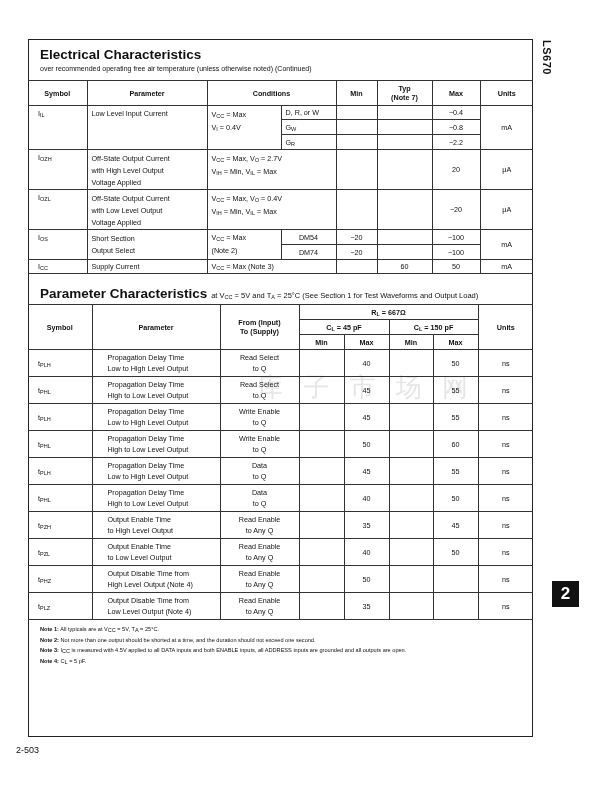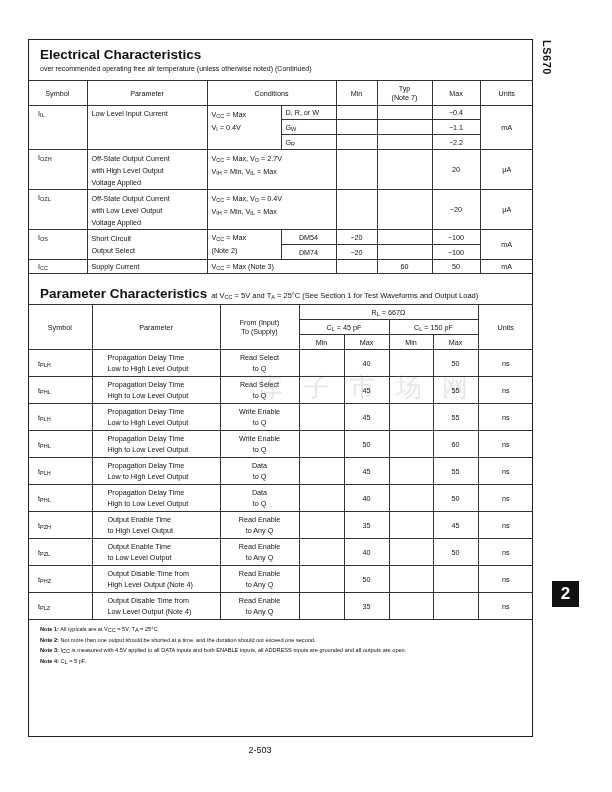--- a/index.html
+++ b/index.html
@@ -5,29 +5,29 @@
   html, body { margin:0; padding:0; background:#ffffff; }
   body { width:612px; height:792px; position:relative; overflow:hidden;
          font-family:"Liberation Sans", sans-serif; color:#111; }
   .frame { position:absolute; left:28px; top:39px; width:505px; height:698px;
            border:1.3px solid #222; box-sizing:border-box; }
   .side-label { position:absolute; left:537px; top:40px; width:16px; height:40px;
            writing-mode:vertical-rl; font-weight:bold; font-size:11px; letter-spacing:0.5px; }
   .tab-box { position:absolute; left:552px; top:581px; width:27px; height:26px;
            background:#111; color:#fff; font-weight:bold; font-size:17px;
            display:flex; align-items:center; justify-content:center; }
-  .page-num { position:absolute; left:0; width:520px; top:745px; text-align:center;
-           font-size:9px; }
+  .page-num { position:absolute; left:0; width:520px; top:745px; text-align:left;
+           font-size:9px;padding-left:16px; }
   .h1 { position:absolute; left:40px; top:47px; font-size:13.5px; font-weight:bold; }
   .sub { position:absolute; left:40px; top:65px; font-size:7px; }
   .h2 { position:absolute; left:40px; top:286px; font-size:13.5px; font-weight:bold; white-space:nowrap; }
   .h2 .cond { font-size:7.5px; font-weight:normal; }
   table { position:absolute; border-collapse:collapse; table-layout:fixed; font-size:7.2px; }
   td, th { border:1px solid #333; padding:0 4px; vertical-align:middle; }
-  th { font-weight:normal; font-size:7.2px; }
+  th { font-weight:bold; font-size:7.2px; }
   .el { left:28px; top:80px; width:505px; }
   .sw { left:28px; top:304px; width:505px; }
   .c { text-align:center; }
   .l { text-align:left; }
   .sym { padding-left:10px; text-align:left; }
   sub { font-size:5.5px; vertical-align:-1px; }
   .notes { position:absolute; left:40px; top:624px; font-size:5.6px; line-height:10px; }
   .notes b { font-weight:bold; }
   .wm { position:absolute; left:250px; top:370px; font-family:"DejaVu Serif", serif;
         font-size:26px; color:#e6e6e6; letter-spacing:6px; pointer-events:none;margin-left:7px; }
@@ -77,21 +77,21 @@
     <td class="l">D, R, or W</td>
     <td class="c"></td>
     <td class="c"></td>
     <td class="c">−0.4</td>
     <td rowspan="3" class="c outer-right">mA</td>
   </tr>
   <tr style="height:15px">
     <td class="l"><span>G</span><sub>W</sub></td>
     <td class="c"></td>
     <td class="c"></td>
-    <td class="c">−1.1</td>
+    <td class="c">−0.8</td>
   </tr>
   <tr style="height:15px">
     <td class="l"><span>G</span><sub>R</sub></td>
     <td class="c"></td>
     <td class="c"></td>
     <td class="c">−2.2</td>
   </tr>
 
   <tr style="height:39px">
     <td class="sym outer-left" style="vertical-align:top;padding-top:3px"><span>I</span><sub>OZH</sub></td>
@@ -108,21 +108,21 @@
     <td class="l" style="vertical-align:top;padding-top:3px;line-height:12px"><span>Off-State Output Current</span><br><span>with Low Level Output</span><br><span>Voltage Applied</span></td>
     <td colspan="2" class="l" style="vertical-align:top;padding-top:3px;line-height:12px">V<sub>CC</sub> = Max, V<sub>O</sub> = 0.4V<br>V<sub>IH</sub> = Min, V<sub>IL</sub> = Max</td>
     <td class="c"></td>
     <td class="c"></td>
     <td class="c">−20</td>
     <td class="c outer-right">μA</td>
   </tr>
 
   <tr style="height:15px">
     <td rowspan="2" class="sym outer-left" style="vertical-align:top;padding-top:3px"><span>I</span><sub>OS</sub></td>
-    <td rowspan="2" class="l" style="line-height:12px"><span>Short Circuit</span><br><span>Output Select</span></td>
+    <td rowspan="2" class="l" style="line-height:12px"><span>Short Section</span><br><span>Output Select</span></td>
     <td rowspan="2" class="l" style="line-height:12px">V<sub>CC</sub> = Max<br><span>(Note 2)</span></td>
     <td class="c">DM54</td>
     <td class="c">−20</td>
     <td class="c"></td>
     <td class="c">−100</td>
     <td rowspan="2" class="c outer-right">mA</td>
   </tr>
   <tr style="height:15px">
     <td class="c">DM74</td>
     <td class="c">−20</td>

